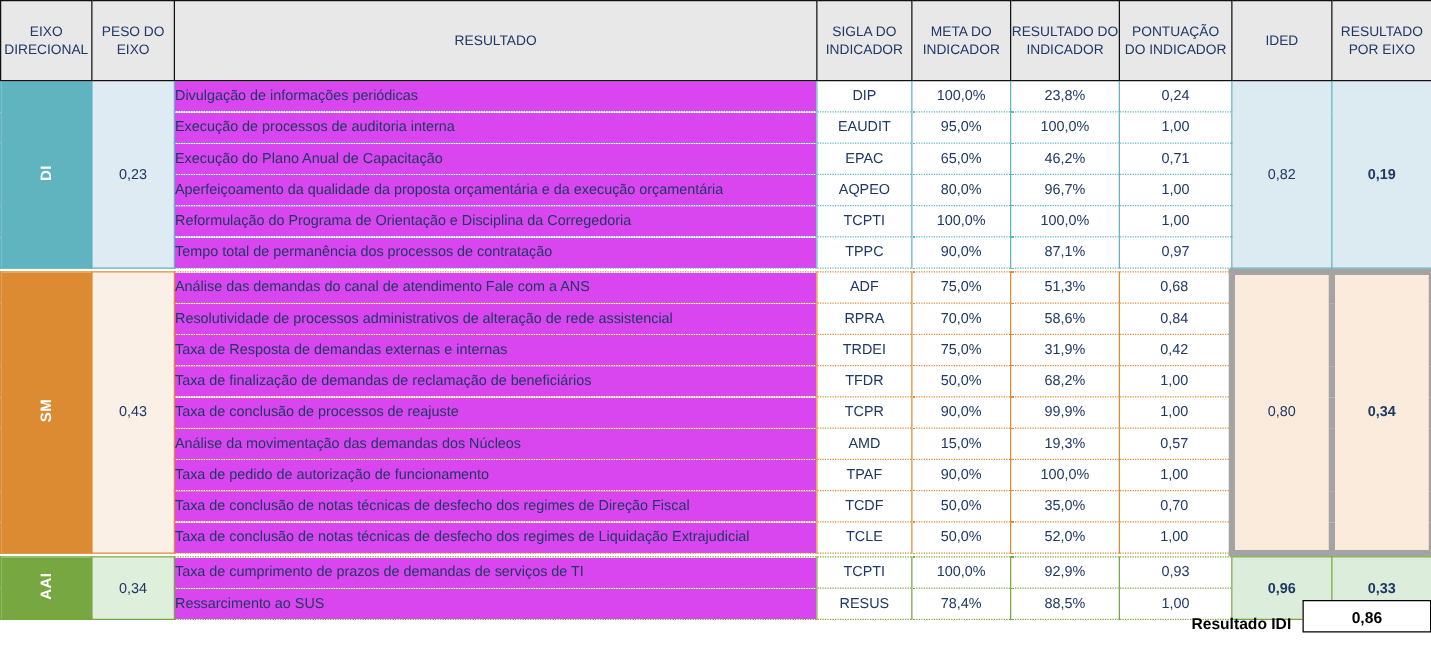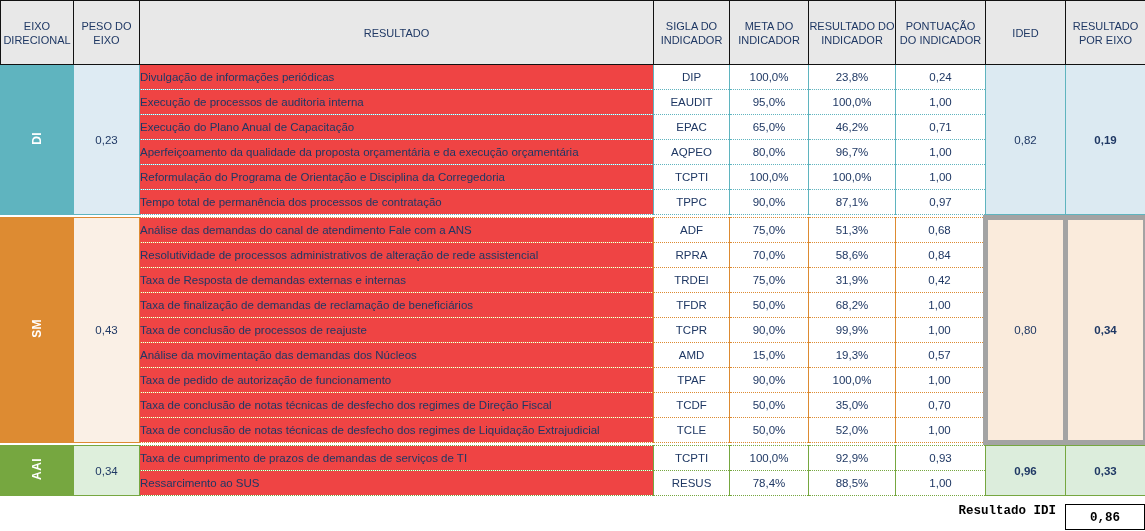--- a/index.html
+++ b/index.html
@@ -67,21 +67,21 @@
 
   td.weight-cell {
     text-align: center;
     font-size: 11.5px;
   }
 
   td.ind-name {
     text-align: left;
     padding-left: 9px;
     font-size: 11.5px;
-    background: #ef4444;
+    background: #d946ef;
     white-space: nowrap;
     overflow: hidden;
   }
 
   td.sigla, td.meta, td.resultado, td.pontuacao {
     text-align: center;
     font-size: 11.5px;
     background: #ffffff;
   }
 
@@ -128,35 +128,34 @@
   .sec-aai td.pontuacao     { border-left: 1px solid #76A740; border-right: 1px solid #76A740;
                               border-top: 1px dotted #76A740; border-bottom: 1px dotted #76A740; }
 
   tr.section-gap td { height: 3px; background: #ffffff; border: none; padding: 0; }
   tr.data-row td { height: 25px; }
 
   
   .idi-footer {
     position: absolute;
     right: 0px;
-    top: 504px;
+    top: 480px;
     display: flex;
-    align-items: flex-start;
+    align-items: flex-end;
     height: 26px;
-    font-family: Liberation Mono, monospace;
   }
   .idi-footer-label {
     font-weight: bold;
     font-size: 12.5px;
     color: #000000;
     padding-right: 9px;
     white-space: nowrap;
   }
   .idi-footer-value {
-    width: 80px;
+    width: 103px;
     height: 26px;
     line-height: 26px;
     text-align: center;
     font-weight: bold;
     font-size: 12.5px;
     color: #000000;
     background: #ffffff;
     border: 1px solid #000000;
     box-sizing: border-box;
   }

